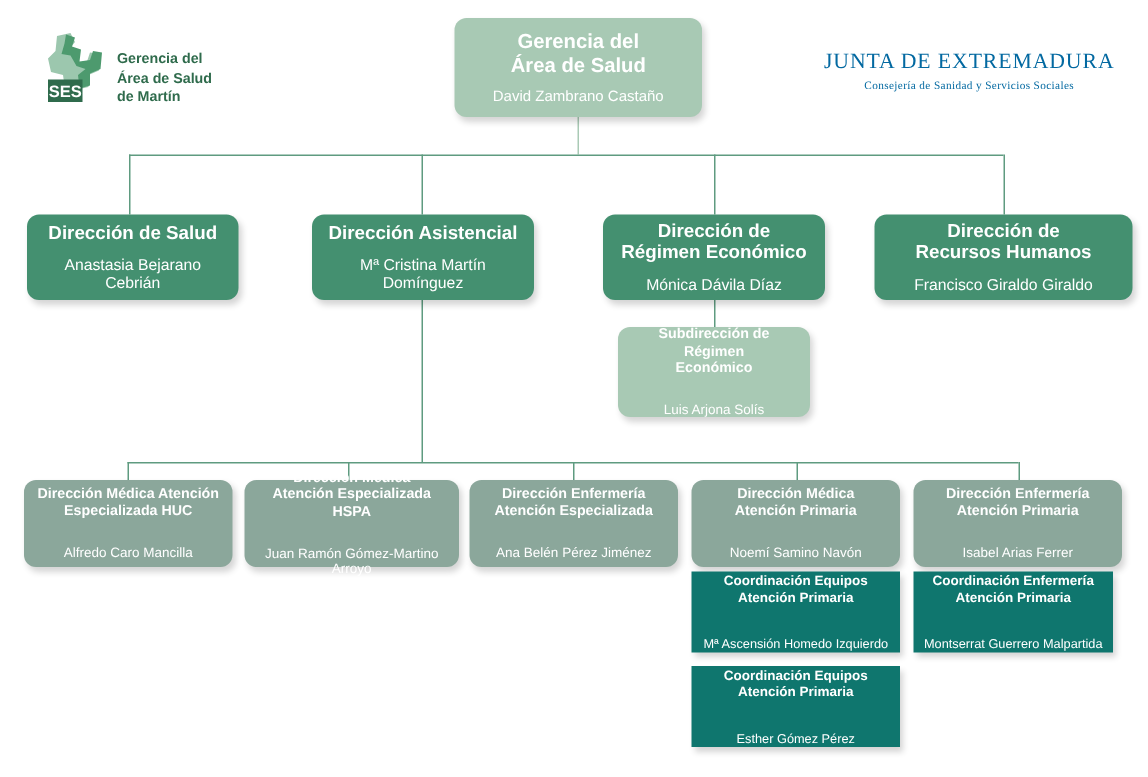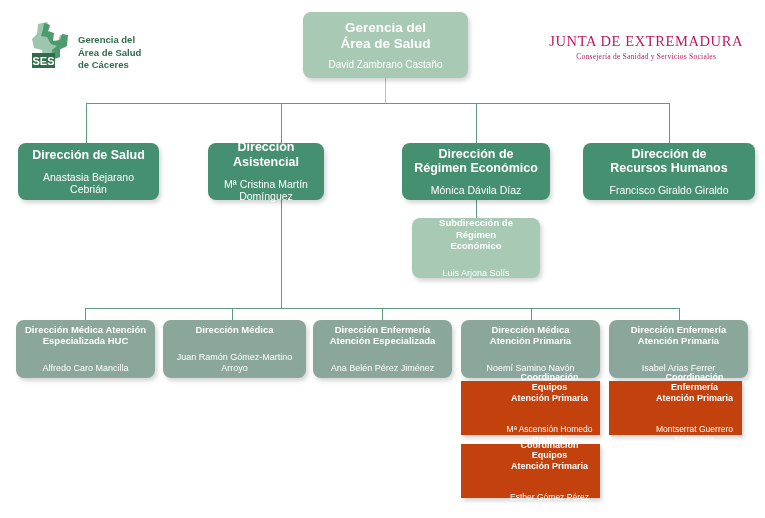--- a/index.html
+++ b/index.html
@@ -50,21 +50,21 @@
   }
   .node .person {
     display: block;
     font-weight: normal;
   }
 
   
   .node.light  { background: #a8c9b4; }
   .node.dark   { background: #449070; }
   .node.muted  { background: #8ba79b; }
-  .node.gray   { background: #c2410c; border-radius: 0; padding-left: 44px; }
+  .node.gray   { background: #0f766e; border-radius: 0; }
 
   
   .node.lvl1 .title  { font-size: 13.5px; }
   .node.lvl1 .person { font-size: 10px; margin-top: 7px; }
 
   .node.lvl2 .title  { font-size: 12.5px; }
   .node.lvl2 .person { font-size: 10.5px; margin-top: 8px; }
 
   .node.lvl4 .title  { font-size: 9.5px; }
   .node.lvl4 .person { font-size: 9px; margin-top: 17px; }
@@ -96,21 +96,21 @@
     text-align: left;
     white-space: nowrap;
   }
 
   
   #junta {
     position: absolute;
     right: 22px;
     top: 33px;
     text-align: center;
-    color: #be185d;
+    color: #0369a1;
   }
   #junta .junta-main {
     font-size: 14.5px;
     letter-spacing: 0.6px;
     font-family: "Liberation Serif", serif;
     white-space: nowrap;
   }
   #junta .junta-sub {
     font-size: 7.5px;
     letter-spacing: 0.25px;
@@ -127,21 +127,21 @@
   <div id="ses-logo">
     <svg class="mark" viewBox="0 0 48 50">
       <path d="M12 4 L21 2 L24 8 L20 13 L26 14 L25 22 L32 21 L34 15 L41 16 L40 27 L33 30 L33 38 L24 40 L17 37 L16 30 L8 28 L6 19 L11 14 Z" fill="#9cc7ae"></path>
       <path d="M18 3 L24 5 L22 11 L28 13 L27 21 L34 20 L36 14 L42 15 L41 26 L34 29 L34 37 L27 39 L26 30 L31 26 L25 24 L21 17 L15 16 L17 9 Z" fill="#4d9a6e"></path>
       <rect x="6" y="33" width="23" height="15" fill="#2f6b4c"></rect>
       <text x="17.5" y="44.5" text-anchor="middle" font-family="Liberation Sans, sans-serif" font-size="11" font-weight="bold" fill="#ffffff">SES</text>
     </svg>
     <div class="logo-text">
       <span>Gerencia del</span><br>
       <span>Área de Salud</span><br>
-      <span>de Cáceres</span>
+      <span>de Martín</span>
     </div>
   </div>
 
   <div id="junta">
     <div class="junta-main">JUNTA DE EXTREMADURA</div>
     <div class="junta-sub">Consejería de Sanidad y Servicios Sociales</div>
   </div>
 
   <div class="line v light" style="left:385px; top:78px; height:25px;"></div>
 
@@ -168,21 +168,21 @@
       <span>Área de Salud</span>
     </span>
     <span class="person">David Zambrano Castaño</span>
   </div>
 
   <div class="node dark lvl2" style="left:18px; top:143px; width:141px; height:57px;">
     <span class="title">Dirección de Salud</span>
     <span class="person">Anastasia Bejarano Cebrián</span>
   </div>
 
-  <div class="node dark lvl2" style="left:208px; top:143px; width:116px; height:57px;">
+  <div class="node dark lvl2" style="left:208px; top:143px; width:148px; height:57px;">
     <span class="title">Dirección Asistencial</span>
     <span class="person">Mª Cristina Martín Domínguez</span>
   </div>
 
   <div class="node dark lvl2" style="left:402px; top:143px; width:148px; height:57px;">
     <span class="title">
       <span>Dirección de</span><br>
       <span>Régimen Económico</span>
     </span>
     <span class="person">Mónica Dávila Díaz</span>
@@ -208,20 +208,21 @@
     <span class="title">
       <span>Dirección Médica Atención</span><br>
       <span>Especializada HUC</span>
     </span>
     <span class="person">Alfredo Caro Mancilla</span>
   </div>
 
   <div class="node muted lvl4" style="left:163px; top:320px; width:143px; height:58px;">
     <span class="title">
       <span>Dirección Médica</span><br>
+      <span>Atención Especializada HSPA</span>
     </span>
     <span class="person">Juan Ramón Gómez-Martino Arroyo</span>
   </div>
 
   <div class="node muted lvl4" style="left:313px; top:320px; width:139px; height:58px;">
     <span class="title">
       <span>Dirección Enfermería</span><br>
       <span>Atención Especializada</span>
     </span>
     <span class="person">Ana Belén Pérez Jiménez</span>

